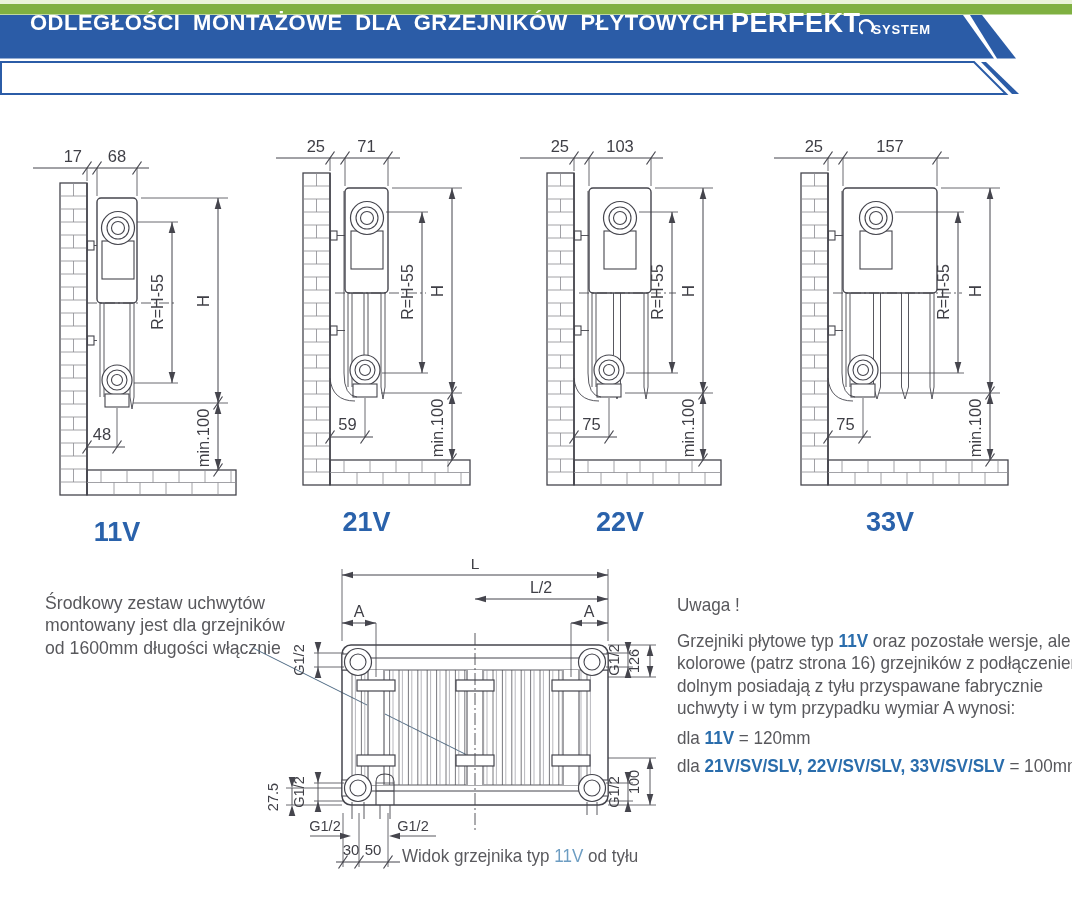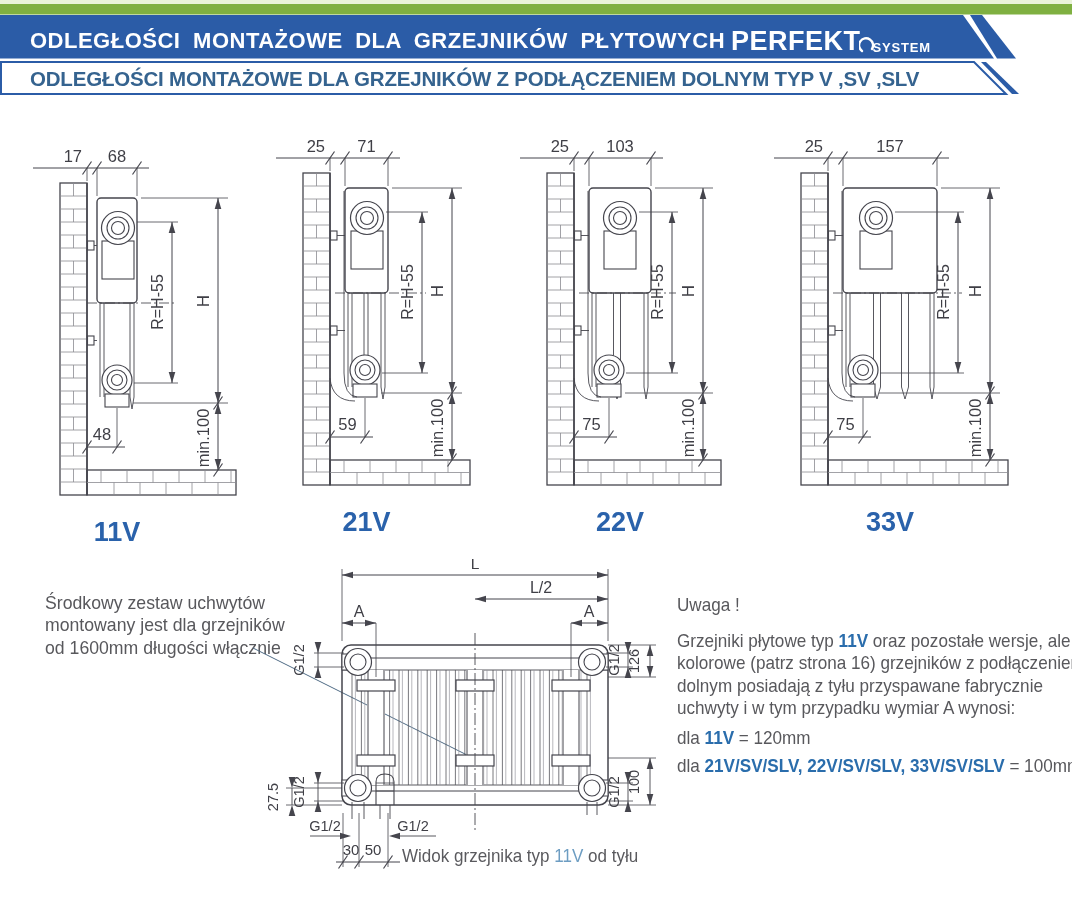--- a/index.html
+++ b/index.html
@@ -1,20 +1,20 @@
 <!DOCTYPE html>
 <html><head>
 <meta charset="utf-8">
 <style>
   html,body{margin:0;padding:0;background:#ffffff;}
   body{font-family:"Liberation Sans",sans-serif;}
   #page{position:relative;width:1072px;height:898px;background:#fff;overflow:hidden;}
   .abs{position:absolute;}
   
-  #hdr-title{left:30px;top:19px;height:44px;display:flex;align-items:center;color:#fff;
+  #hdr-title{left:30px;top:1px;height:44px;display:flex;align-items:center;color:#fff;
     font-size:22px;font-weight:700;letter-spacing:.5px;word-spacing:6px;white-space:nowrap;}
   #brand{display:flex;align-items:flex-end;margin-left:6px;word-spacing:0;}
   #brand-main{font-size:27px;font-weight:700;letter-spacing:.5px;line-height:1;}
   #brand-swoosh{margin:-4px 0 0 -2px;}
   #brand-sub{font-size:13px;font-weight:600;letter-spacing:.8px;margin:13px 0 0 -4px;}
   #subhdr{left:30px;top:62px;height:33px;display:flex;align-items:center;color:#35638f;
     font-size:20.5px;font-weight:700;white-space:nowrap;letter-spacing:-.2px;}
   
   .gray-note{color:#58585c;font-size:19px;line-height:22.4px;white-space:nowrap;
     transform:scaleX(.93);transform-origin:0 0;}
@@ -47,21 +47,20 @@
     <span>ODLEGŁOŚCI MONTAŻOWE DLA GRZEJNIKÓW PŁYTOWYCH</span>
     <span id="brand">
       <span id="brand-main">PERFEKT</span>
       <svg id="brand-swoosh" width="18" height="20" viewBox="0 0 18 20">
         <path d="M3 16 A 7 7 0 1 1 13 14" fill="none" stroke="#ffffff" stroke-width="2.4" stroke-linecap="round"></path>
       </svg>
       <span id="brand-sub">SYSTEM</span>
     </span>
   </div>
 
-  <div class="abs" id="subhdr">ODLEGŁOŚCI MONTAŻOWE DLA GRZEJNIKÓW Z PODŁĄCZENIEM DOLNYM TYP V ,SV ,SLV</div>
 
   <figure class="abs" style="left:25px;top:145px"><svg width="215" height="402">
         <rect x="35" y="38" width="27" height="312" fill="none" stroke="#45454d" stroke-width="1.3"></rect>
         <line x1="35" y1="51" x2="62" y2="51" stroke="#8a8a90" stroke-width="0.8"></line>
         <line x1="35" y1="64" x2="62" y2="64" stroke="#8a8a90" stroke-width="0.8"></line>
         <line x1="35" y1="77" x2="62" y2="77" stroke="#8a8a90" stroke-width="0.8"></line>
         <line x1="35" y1="90" x2="62" y2="90" stroke="#8a8a90" stroke-width="0.8"></line>
         <line x1="35" y1="103" x2="62" y2="103" stroke="#8a8a90" stroke-width="0.8"></line>
         <line x1="35" y1="116" x2="62" y2="116" stroke="#8a8a90" stroke-width="0.8"></line>
         <line x1="35" y1="129" x2="62" y2="129" stroke="#8a8a90" stroke-width="0.8"></line>

